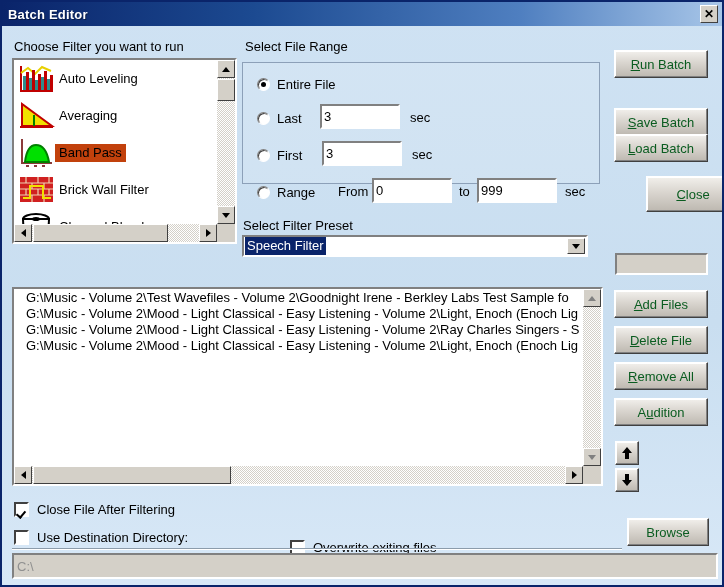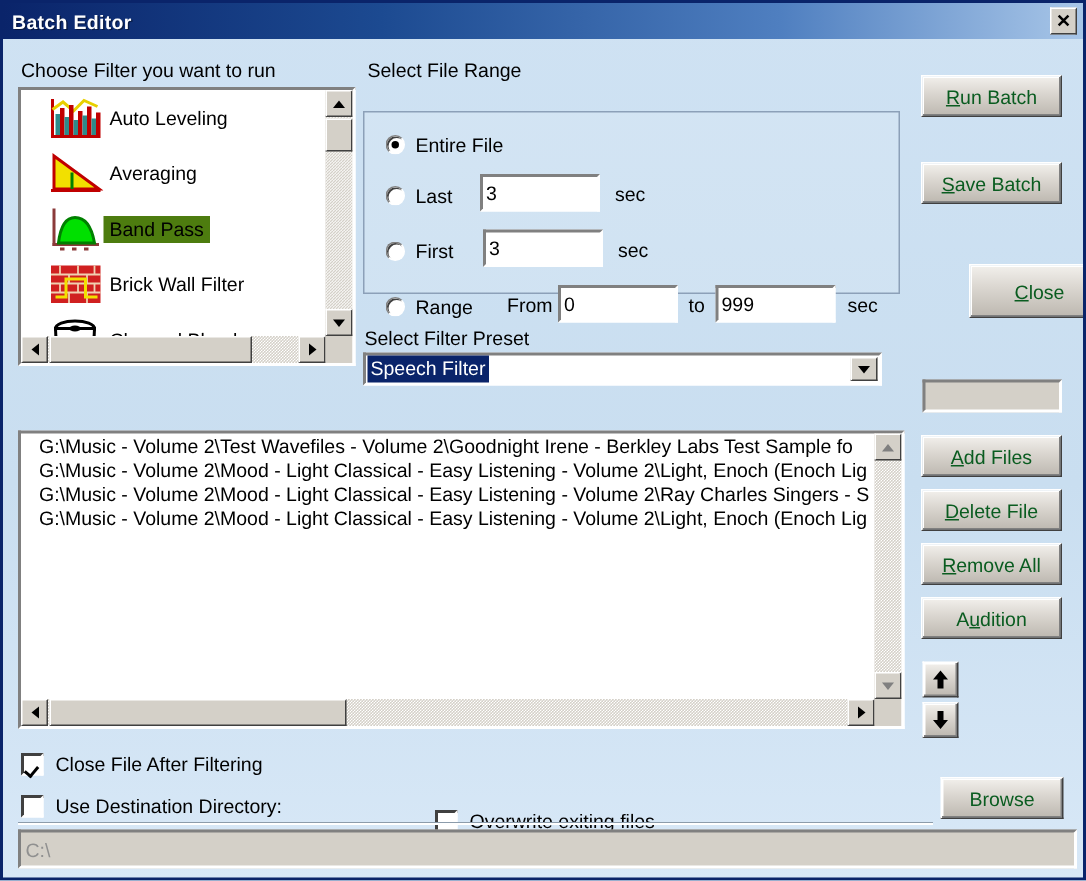--- a/index.html
+++ b/index.html
@@ -80,38 +80,38 @@
     left: 0; top: 0;
     width: 203px;
     height: 182px;
     overflow: hidden;
     background: #fff;
   }
   .filter-item {
     display: flex;
     align-items: center;
     height: 37px;
-    padding-left: 18px;
+    padding-left: 4px;
     cursor: pointer;
   }
   .filter-icon {
     width: 37px;
     height: 34px;
     flex: 0 0 37px;
     position: relative;
     overflow: hidden;
   }
   .filter-name {
     font-size: 13px;
     color: #000;
     padding: 1px 4px 2px 4px;
     white-space: nowrap;
   }
   .filter-item.selected .filter-name {
-    background: #4d7c0f;
+    background: #c2410c;
   }
 
   
   .ico-bars svg, .ico-tri svg, .ico-band svg, .ico-brick svg, .ico-blend svg { display:block; }
 
   
   .vsb {
     position: absolute;
     right: 0; top: 0;
     width: 18px;
@@ -164,21 +164,21 @@
   .corner-box {
     position: absolute;
     right: 0; bottom: 0;
     width: 18px; height: 18px;
     background: #d4d0c8;
   }
 
   
   #range-group {
     position: absolute;
-    left: 240px; top: 72px;
+    left: 240px; top: 60px;
     width: 358px; height: 122px;
     border: 1px solid #8ca0b8;
     background: rgba(255,255,255,0.10);
   }
   .radio-row {
     position: absolute;
     display: flex;
     align-items: center;
     height: 20px;
   }
@@ -560,20 +560,23 @@
     </div>
     <div class="corner-box"></div>
   </div>
 
   <div class="btn" style="left:612px; top:48px; width:94px; height:28px;">
     <span><u>R</u><span id="rb-rest">un Batch</span></span>
   </div>
   <div class="btn" style="left:612px; top:106px; width:94px; height:28px;">
     <span><u>S</u><span id="sb-rest">ave Batch</span></span>
   </div>
+  <div class="btn" style="left:612px; top:132px; width:94px; height:28px;">
+    <span><u>L</u><span id="lb-rest">oad Batch</span></span>
+  </div>
   <div class="btn" style="left:644px; top:174px; width:94px; height:36px;">
     <span><u>C</u><span id="cl-rest">lose</span></span>
   </div>
 
   <div id="small-field"></div>
 
   <div class="btn" style="left:612px; top:288px; width:94px; height:28px;">
     <span><u>A</u><span id="af-rest">dd Files</span></span>
   </div>
   <div class="btn" style="left:612px; top:324px; width:94px; height:28px;">

